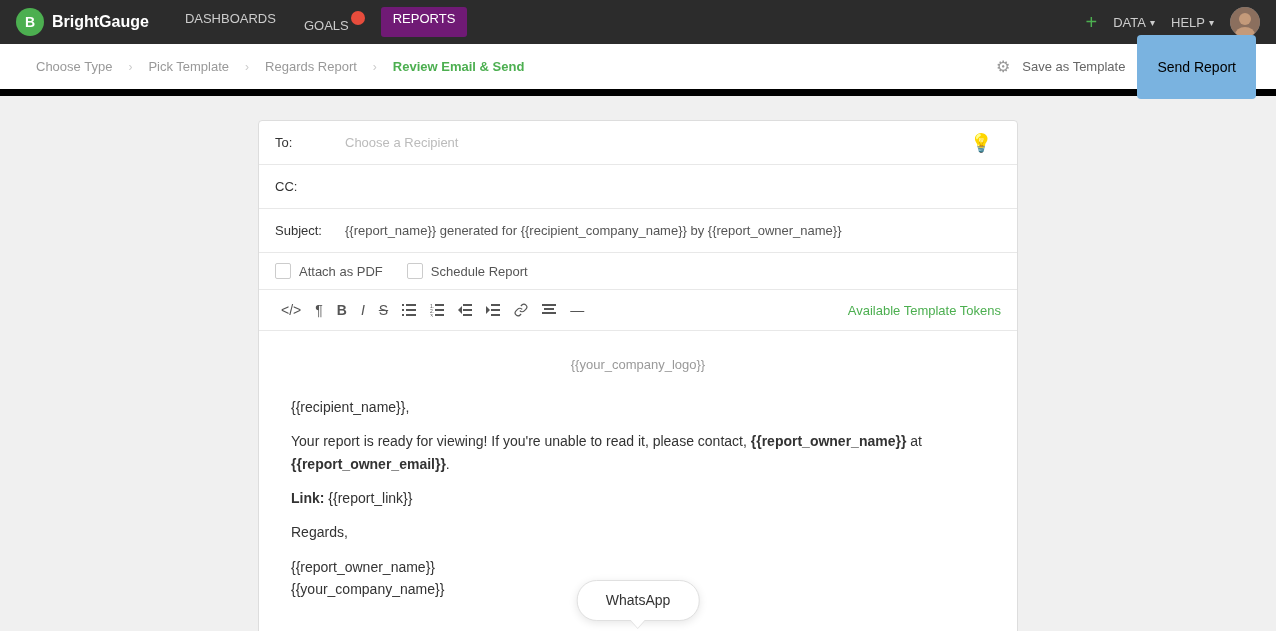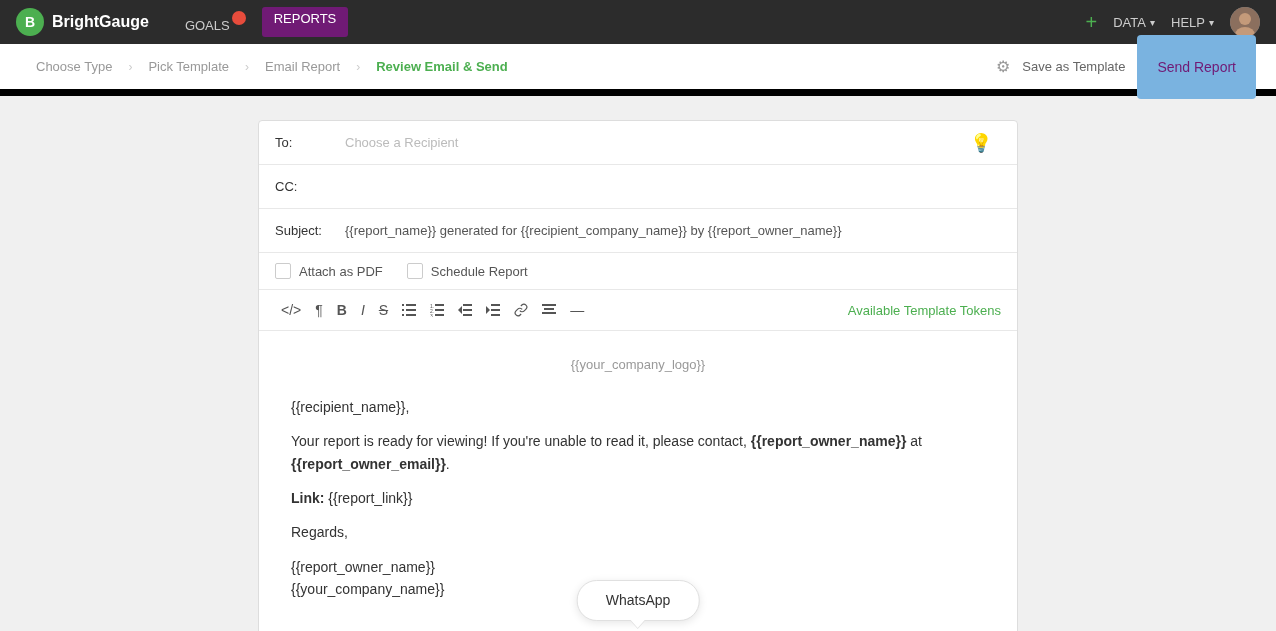--- a/index.html
+++ b/index.html
@@ -128,21 +128,21 @@
     }
     .save-template-btn {
       color: #666;
       font-size: 13px;
       cursor: pointer;
       background: none;
       border: none;
     }
     .send-report-btn {
       background: #7ab3e0;
-      color: #701a75;
+      color: #000000;
       border: none;
       padding: 24px 20px;
       border-radius: 4px;
       font-size: 14px;
       cursor: pointer;
       font-weight: 500;
     }
 
     
     .main-content {
@@ -313,20 +313,21 @@
 <nav class="top-nav">
   <a class="brand" href="#">
     <svg class="brand-logo" viewBox="0 0 28 28">
       <circle cx="14" cy="14" r="14" fill="#4caf50"></circle>
       <text x="14" y="19" text-anchor="middle" fill="white" font-size="14" font-weight="bold">B</text>
     </svg>
     <span class="brand-name">BrightGauge</span>
   </a>
 
   <div class="nav-links">
+    <a class="nav-link" href="#">DASHBOARDS</a>
     <a class="nav-link" href="#">
       <span>GOALS</span><span class="goals-badge"></span>
     </a>
     <a class="nav-link active" href="#">REPORTS</a>
   </div>
 
   <div class="nav-right">
     <span class="nav-plus">+</span>
     <span class="nav-btn">
       <span>DATA</span>
@@ -344,21 +345,21 @@
       </svg>
     </div>
   </div>
 </nav>
 
 <div class="step-bar">
   <span class="step-item">Choose Type</span>
   <span class="step-separator">›</span>
   <span class="step-item">Pick Template</span>
   <span class="step-separator">›</span>
-  <span class="step-item">Email Report</span>
+  <span class="step-item">Regards Report</span>
   <span class="step-separator">›</span>
   <span class="step-item active">Review Email &amp; Send</span>
 
   <div class="step-bar-right">
     <span class="gear-icon">⚙</span>
     <button class="save-template-btn">Save as Template</button>
     <button class="send-report-btn">Send Report</button>
   </div>
 </div>
 

